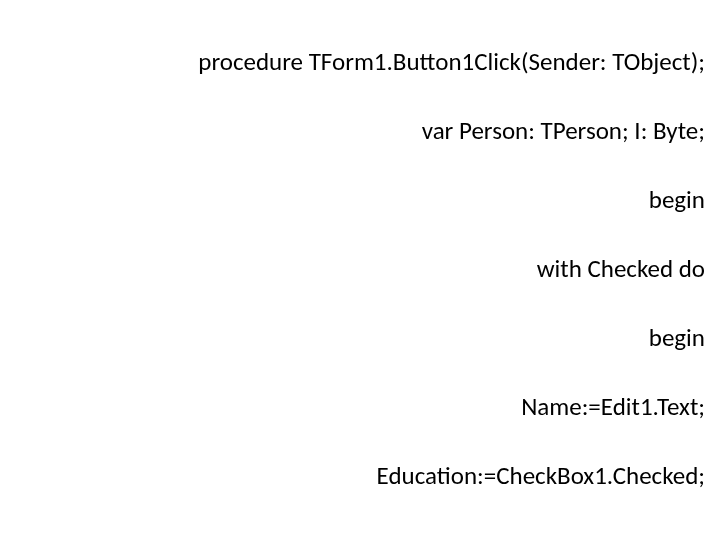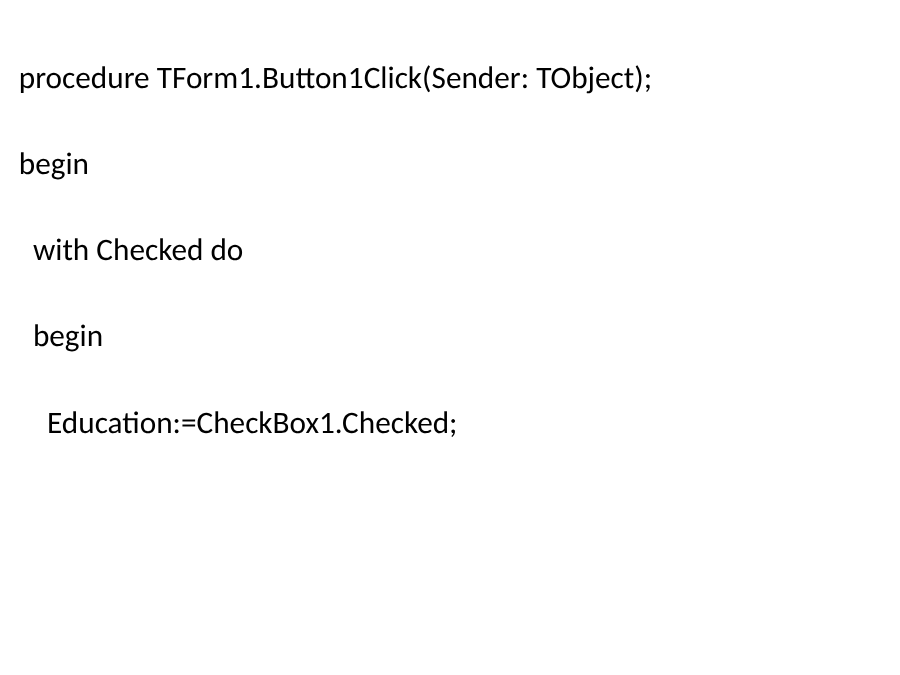--- a/index.html
+++ b/index.html
@@ -12,30 +12,33 @@
       line-height: 1.38;
       width: 720px;
       height: 540px;
       box-sizing: border-box;
     }
     .code-block {
       white-space: pre;
     }
     .line {
       display: block;
+      text-align: right;
     }
   </style>
 </head>
 <body>
 
 <div class="code-block">
 <span class="line">procedure TForm1.Button1Click(Sender: TObject);</span>
+<span class="line">var Person: TPerson; I: Byte;</span>
 <span class="line">begin</span>
 <span class="line">  with Checked do</span>
 <span class="line">  begin</span>
+<span class="line">    Name:=Edit1.Text;</span>
 <span class="line">    Education:=CheckBox1.Checked;</span>
 
 
 
 
 
 
 
 </div>
 

